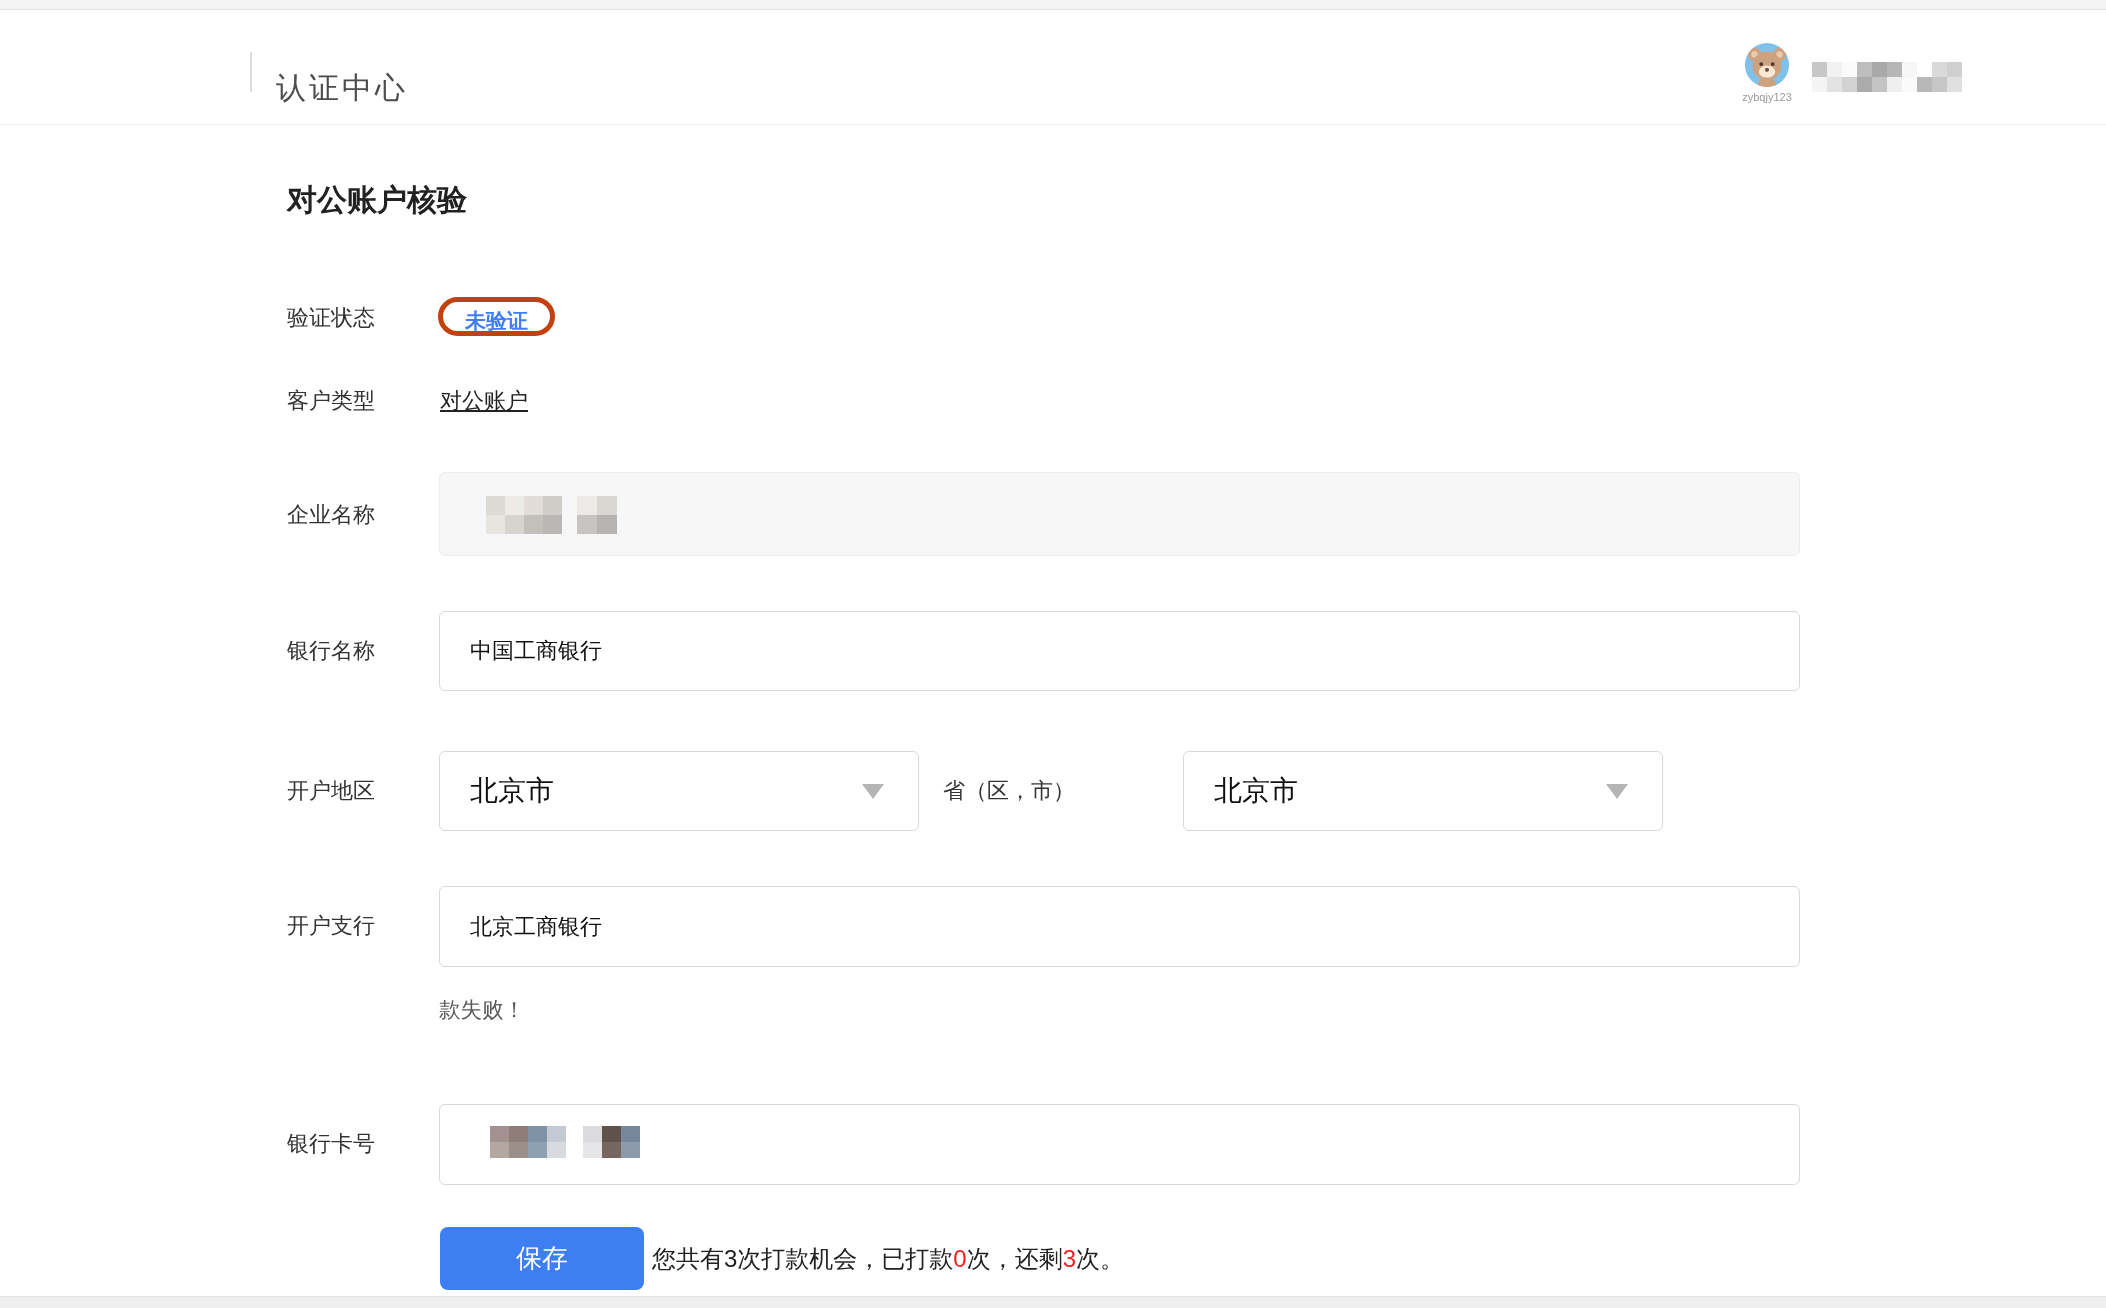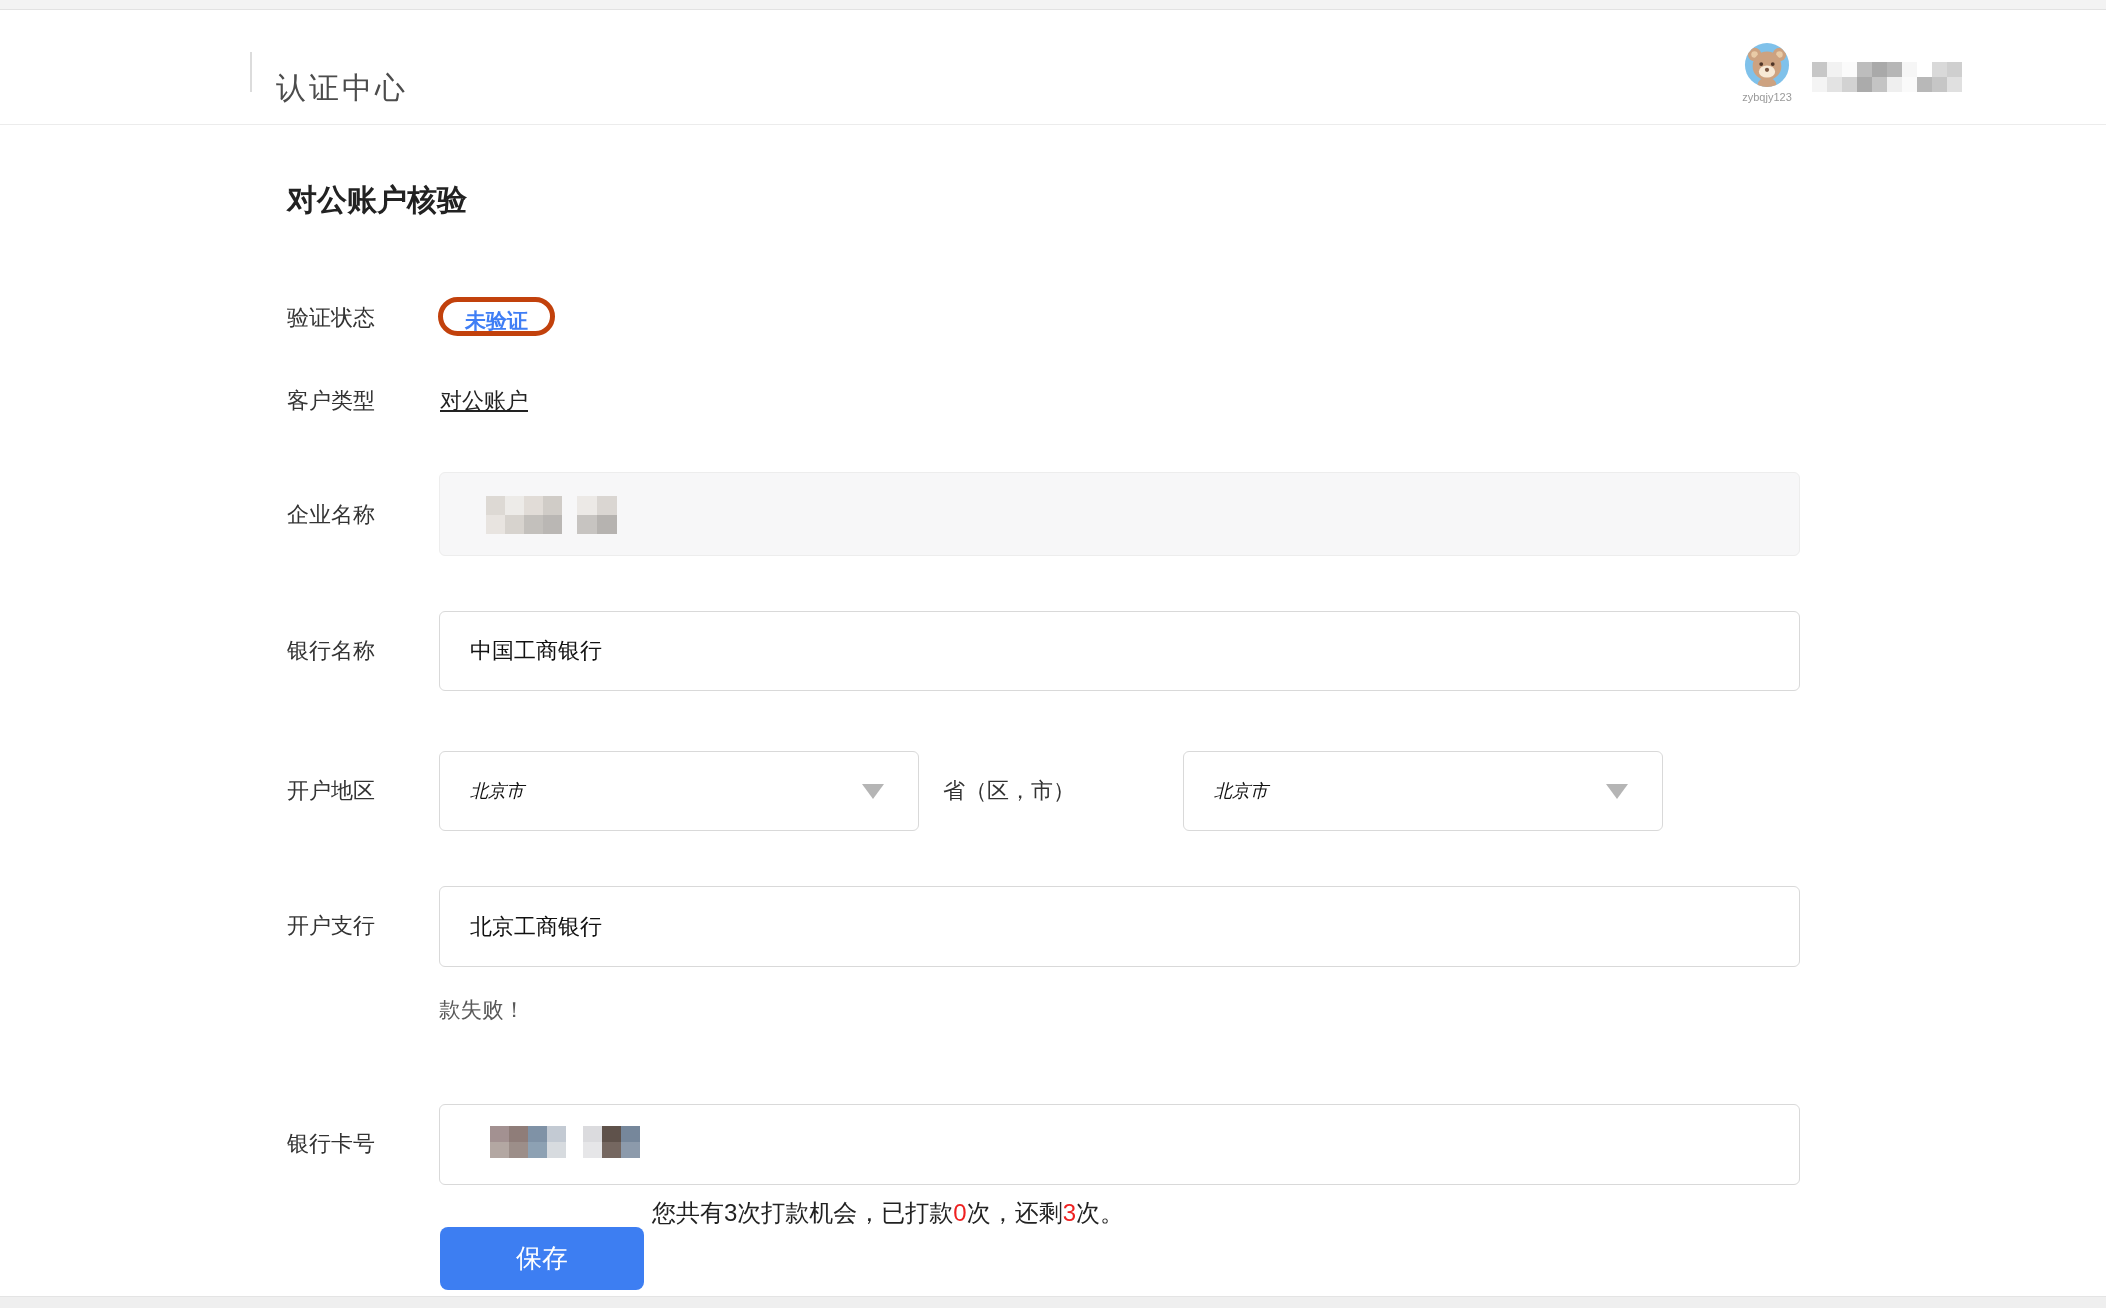--- a/index.html
+++ b/index.html
@@ -39,38 +39,38 @@
   .badge { position:absolute; left:438px; top:297px; height:39px; line-height:37px;
     padding:0 22px; border:5px solid #c2410c; border-radius:20px;
     color:#3f7ef5; font-size:21px; font-weight:700; background:#fff; }
 
   .tinput { position:absolute; left:439px; width:1361px; background:#fff;
     border:1px solid #d9d9d9; border-radius:6px; font-size:22px; color:#111; cursor:text; }
   .tinput .val { position:absolute; left:30px; top:0; line-height:inherit; }
   .tinput.disabled { background:#f7f7f8; border-color:#ededed; cursor:default; }
 
   .tselect { position:absolute; background:#fff; border:1px solid #d9d9d9; border-radius:6px;
-    font-size:18px; color:#111; cursor:pointer;font-style:italic; }
+    font-size:28px; color:#111; cursor:pointer; }
   .tselect .val { position:absolute; left:30px; top:0; line-height:inherit; }
   .tselect .tri { position:absolute; right:34px; top:50%; margin-top:-7px; width:0; height:0;
     border-left:11px solid transparent; border-right:11px solid transparent;
     border-top:15px solid #b5b5b5; }
 
   .mosaic { position:absolute; display:flex; filter:blur(0.6px); }
   .mosaic .cluster { display:flex; flex-wrap:wrap; }
   .mosaic i { display:block; }
 
   .note { position:absolute; left:439px; top:995px; width:1368px;
     font-size:21.5px; line-height:31px; color:#595959; }
   .note .l1 { padding-left:22px; }
 
   .save-btn { position:absolute; left:440px; top:1227px; width:204px; height:63px;
     background:#3d7ef2; color:#fff; font-size:26px; border:none; border-radius:8px;
     font-family:inherit; cursor:pointer; }
-  .payment { position:absolute; left:652px; top:1197px; font-size:24px; color:#222; line-height:31px; }
+  .payment { position:absolute; left:652px; top:1243px; font-size:24px; color:#222; line-height:31px; }
   .payment .red { color:#ef2020; }
 </style>
 </head>
 <body>
 
 <div class="page">
 
   <div class="topstrip"></div>
 
   <header class="header">

